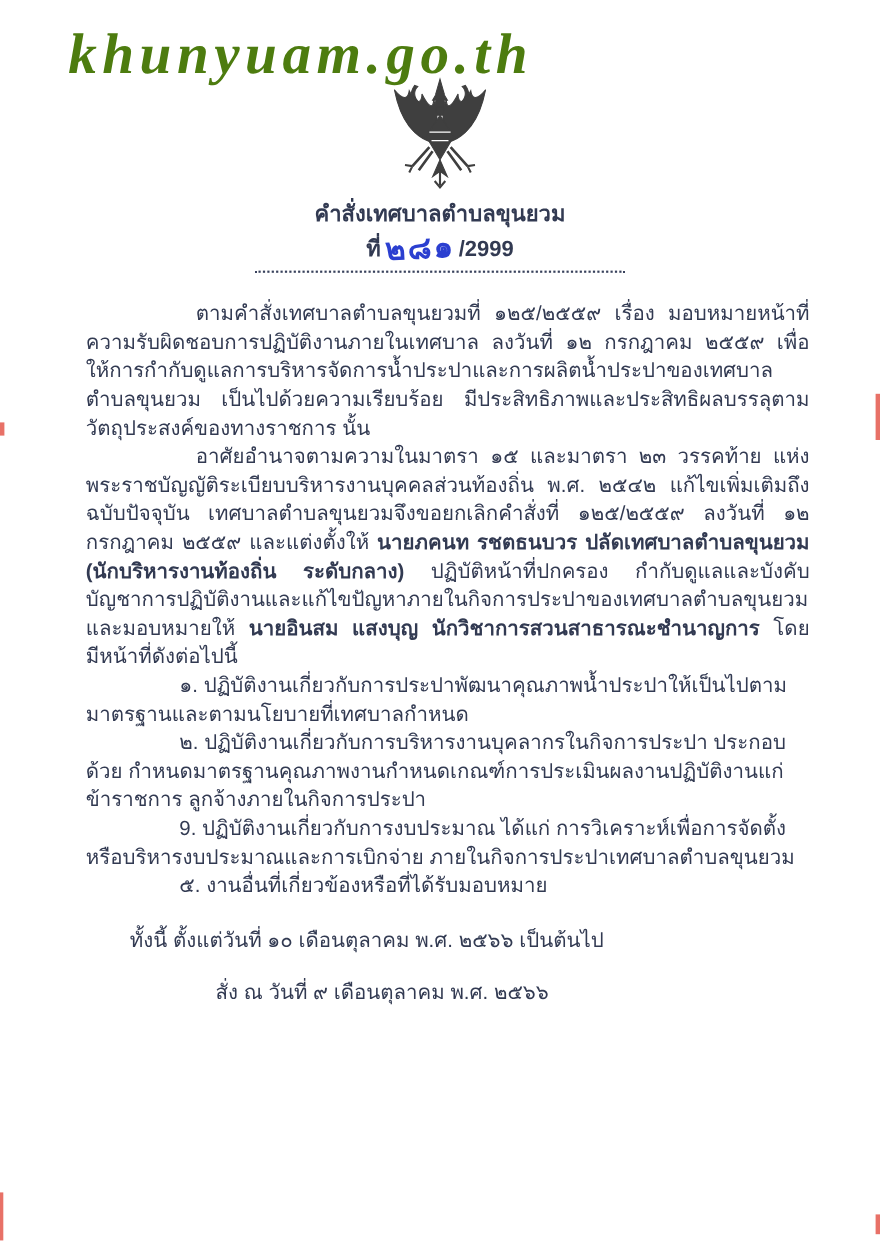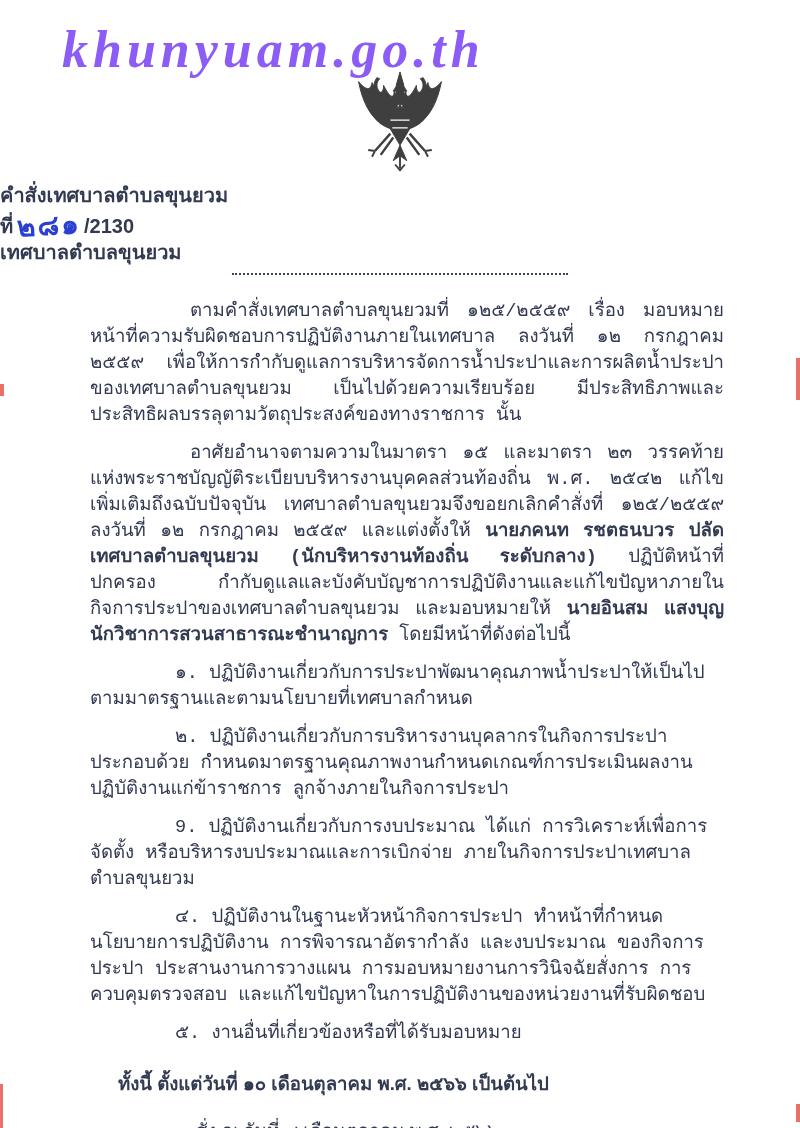--- a/index.html
+++ b/index.html
@@ -10,42 +10,42 @@
     background:#ffffff;
     overflow:hidden;
     font-family:"Liberation Sans","DejaVu Sans",sans-serif;
     color:#323a52;
   }
   .watermark{
     position:absolute;top:20px;left:62px;
     font-family:"Liberation Serif","DejaVu Serif",serif;
     font-style:italic;font-weight:bold;
     font-size:52px;letter-spacing:5px;
-    color:#8b5cf6;user-select:none;white-space:nowrap;
+    color:#4d7c0f;user-select:none;white-space:nowrap;
   }
   .emblem{display:block;margin:70px auto 0 auto;}
-  .heading{ margin-top:4px; line-height:27px; font-weight:bold; font-size:20px;}
+  .heading{ text-align:center; margin-top:4px; line-height:27px; font-weight:bold; font-size:20px;}
   .order-number-line{position:relative; font-size:20px; font-weight:bold; height:30px; line-height:30px;}
   .handwritten{
     display:inline-block;color:#2b3fd0;font-size:28px;font-weight:600;
     transform:rotate(-3deg) translateY(2px);margin:0 3px 0 4px;letter-spacing:2px;
   }
   .dotted-divider{
     width:336px;margin:7px auto 0 auto;height:0;
     border-bottom:2px dotted #39425c;
   }
   .body-text{
     margin:24px 64px 0 78px;
     font-size:18.6px;line-height:26px;
     text-align:justify;
   }
-  p.para{margin:12px;text-indent:100px;font-family:Liberation Mono, monospace;}
+  p.para{margin:0;text-indent:100px;}
   p.para.list{text-indent:85px;text-align:left;}
   .b{font-weight:bold;}
-  .effective-line{margin:22px 0 0 118px;font-size:18.6px;font-weight:bold;}
+  .effective-line{margin:22px 0 0 118px;font-size:18.6px;}
   .issued-line{margin:18px 0 0 196px;font-size:18.6px;}
   .scan-artifact{position:absolute;background:#e4584c;opacity:.85;}
   .a-left-mid{left:0;top:384px;width:4px;height:12px;}
   .a-right-mid{right:0;top:358px;width:4px;height:42px;}
   .a-bottom-left{left:0;top:1084px;width:3px;height:44px;}
   .a-bottom-right{right:0;top:1104px;width:4px;height:18px;}
 </style>
 </head>
 <body>
 
@@ -77,33 +77,31 @@
       <path d="M50,66 L34,84 M53,70 L40,88 M70,66 L86,84 M67,70 L80,88" fill="none" stroke-width="2.5"></path>
       <path d="M34,84 L27,83 M34,84 L31,90 M86,84 L93,83 M86,84 L89,90" fill="none" stroke-width="2"></path>
 
       <path d="M60,78 L53,94 L60,89 L67,94 Z"></path>
       <path d="M60,89 L60,102 M55,98 L60,104 L65,98" fill="none" stroke-width="2"></path>
     </g>
   </svg>
 
   <div class="heading">
     <div>คำสั่งเทศบาลตำบลขุนยวม</div>
-    <div class="order-number-line"><span>ที่</span><span class="handwritten">๒๘๑</span><span>/2130</span></div>
-    <div>เทศบาลตำบลขุนยวม</div>
+    <div class="order-number-line"><span>ที่</span><span class="handwritten">๒๘๑</span><span>/2999</span></div>
   </div>
 
   <div class="dotted-divider"></div>
 
   <div class="body-text" id="paragraphs">
       <p class="para"><span>ตามคำสั่งเทศบาลตำบลขุนยวมที่ ๑๒๕/๒๕๕๙ เรื่อง มอบหมายหน้าที่ความรับผิดชอบการปฏิบัติงานภายในเทศบาล ลงวันที่ ๑๒ กรกฎาคม ๒๕๕๙ เพื่อให้การกำกับดูแลการบริหารจัดการน้ำประปาและการผลิตน้ำประปาของเทศบาลตำบลขุนยวม เป็นไปด้วยความเรียบร้อย มีประสิทธิภาพและประสิทธิผลบรรลุตามวัตถุประสงค์ของทางราชการ นั้น</span></p>
       <p class="para"><span>อาศัยอำนาจตามความในมาตรา ๑๕ และมาตรา ๒๓ วรรคท้าย แห่งพระราชบัญญัติระเบียบบริหารงานบุคคลส่วนท้องถิ่น พ.ศ. ๒๕๔๒ แก้ไขเพิ่มเติมถึงฉบับปัจจุบัน เทศบาลตำบลขุนยวมจึงขอยกเลิกคำสั่งที่ ๑๒๕/๒๕๕๙ ลงวันที่ ๑๒ กรกฎาคม ๒๕๕๙ และแต่งตั้งให้ </span><span class="b">นายภคนท รชตธนบวร ปลัดเทศบาลตำบลขุนยวม (นักบริหารงานท้องถิ่น ระดับกลาง)</span><span> ปฏิบัติหน้าที่ปกครอง กำกับดูแลและบังคับบัญชาการปฏิบัติงานและแก้ไขปัญหาภายในกิจการประปาของเทศบาลตำบลขุนยวม และมอบหมายให้ </span><span class="b">นายอินสม แสงบุญ นักวิชาการสวนสาธารณะชำนาญการ</span><span> โดยมีหน้าที่ดังต่อไปนี้</span></p>
       <p class="para list"><span>๑.  ปฏิบัติงานเกี่ยวกับการประปาพัฒนาคุณภาพน้ำประปาให้เป็นไปตามมาตรฐานและตามนโยบายที่เทศบาลกำหนด</span></p>
       <p class="para list"><span>๒.  ปฏิบัติงานเกี่ยวกับการบริหารงานบุคลากรในกิจการประปา ประกอบด้วย กำหนดมาตรฐานคุณภาพงานกำหนดเกณฑ์การประเมินผลงานปฏิบัติงานแก่ข้าราชการ ลูกจ้างภายในกิจการประปา</span></p>
       <p class="para list"><span>9.  ปฏิบัติงานเกี่ยวกับการงบประมาณ ได้แก่ การวิเคราะห์เพื่อการจัดตั้ง หรือบริหารงบประมาณและการเบิกจ่าย ภายในกิจการประปาเทศบาลตำบลขุนยวม</span></p>
-      <p class="para list"><span>๔.  ปฏิบัติงานในฐานะหัวหน้ากิจการประปา ทำหน้าที่กำหนดนโยบายการปฏิบัติงาน การพิจารณาอัตรากำลัง และงบประมาณ ของกิจการประปา ประสานงานการวางแผน การมอบหมายงานการวินิจฉัยสั่งการ การควบคุมตรวจสอบ และแก้ไขปัญหาในการปฏิบัติงานของหน่วยงานที่รับผิดชอบ</span></p>
       <p class="para list"><span>๕.  งานอื่นที่เกี่ยวข้องหรือที่ได้รับมอบหมาย</span></p>
     </div>
 
   <div class="effective-line">ทั้งนี้ ตั้งแต่วันที่ ๑๐ เดือนตุลาคม พ.ศ. ๒๕๖๖ เป็นต้นไป</div>
   <div class="issued-line">สั่ง ณ วันที่ ๙ เดือนตุลาคม พ.ศ. ๒๕๖๖</div>
 
   <div class="scan-artifact a-left-mid"></div>
   <div class="scan-artifact a-right-mid"></div>
   <div class="scan-artifact a-bottom-left"></div>
   <div class="scan-artifact a-bottom-right"></div>

